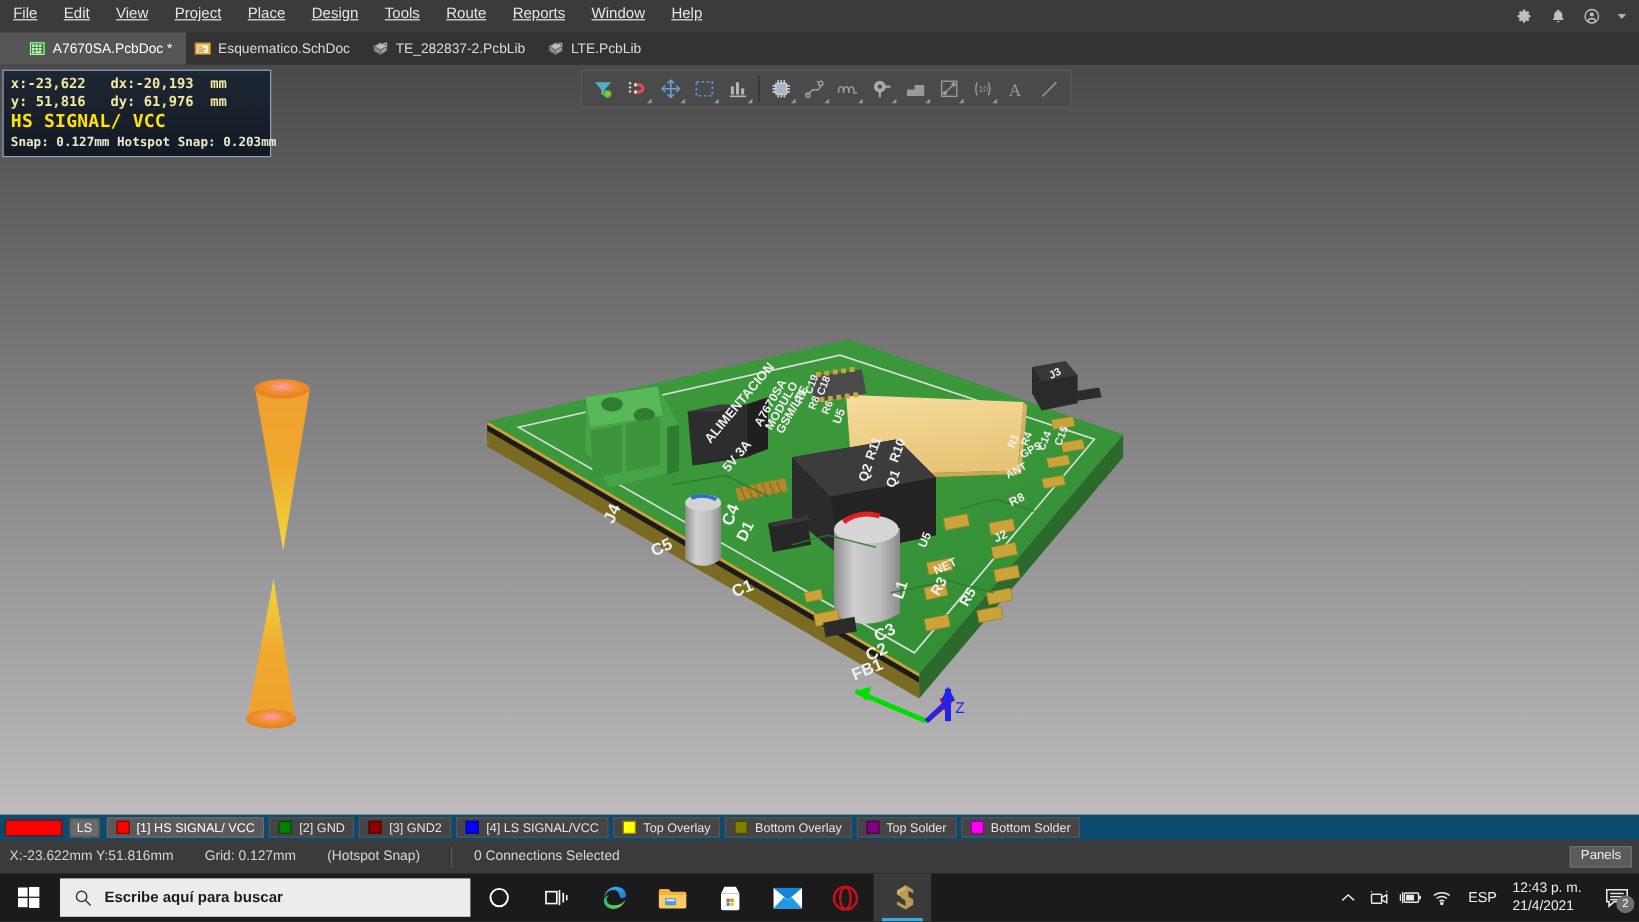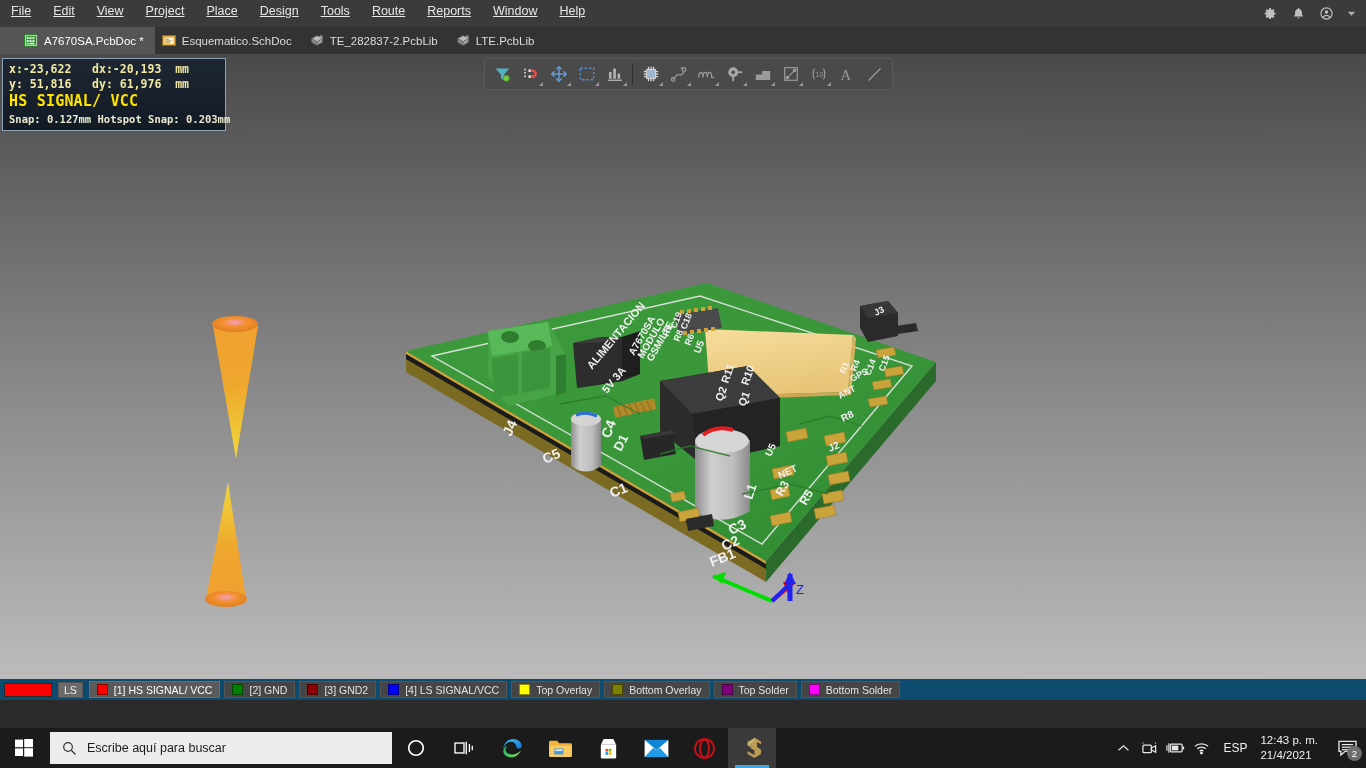--- a/index.html
+++ b/index.html
@@ -102,21 +102,21 @@
   }
 
   
   .taskbar {
     position:absolute; top:728px; left:0; width:1366px; height:40px;
     background:#1b1b1b; display:flex; align-items:center;
   }
   .start-btn { width:48px; height:40px; display:flex; align-items:center; justify-content:center; cursor:default; }
   .searchbox {
     width:342px; height:32px; background:#ececec; display:flex;
-    align-items:center; gap:10px; padding:0 12px; margin-left:2px; cursor:text;
+    align-items:center; gap:10px; padding:0 12px; margin-left:2px; cursor:text;font-weight:bold;
   }
   .searchbox .ph { font-size:12.5px; color:#1c1c1c; white-space:nowrap; }
   .tb-app { width:48px; height:40px; display:flex; align-items:center;
     justify-content:center; position:relative; cursor:default; }
   .tb-app.active { background:#3a3a3a; }
   .tb-app .uline { position:absolute; bottom:0; left:7px; width:34px; height:3px; background:#3ea6e0; }
   .tray { position:absolute; right:0; top:0; height:40px; display:flex; align-items:center; }
   .tray-ico { width:26px; height:40px; display:flex; align-items:center; justify-content:center; cursor:default;}
   .tray-lang { font-size:12px; color:#eee; padding:0 9px; cursor:default; }
   .tray-clock { font-size:11.5px; color:#eee; line-height:1.32; text-align:left;
@@ -591,20 +591,28 @@
     <div class="lchip">
       <span class="sw" style="background:#800080"></span>
       <span>Top Solder</span>
     </div>
     <div class="lchip">
       <span class="sw" style="background:#ff00ff"></span>
       <span>Bottom Solder</span>
     </div>
   </div>
 
+  <div class="statusbar">
+    <span class="st-seg">X:-23.622mm Y:51.816mm</span>
+    <span class="st-seg">Grid: 0.127mm</span>
+    <span class="st-seg">(Hotspot Snap)</span>
+    <span class="st-div"></span>
+    <span class="st-seg">0 Connections Selected</span>
+    <div class="panels-btn">Panels</div>
+  </div>
 
   <div class="taskbar">
     <div class="start-btn">
       <svg width="18" height="18" viewBox="0 0 18 18">
         <rect x="0" y="0.6" width="8" height="7.6" fill="#ffffff"></rect>
         <rect x="9.2" y="0" width="8.8" height="8.2" fill="#ffffff"></rect>
         <rect x="0" y="9.4" width="8" height="7.6" fill="#ffffff"></rect>
         <rect x="9.2" y="9.2" width="8.8" height="8.4" fill="#ffffff"></rect>
       </svg>
     </div>

